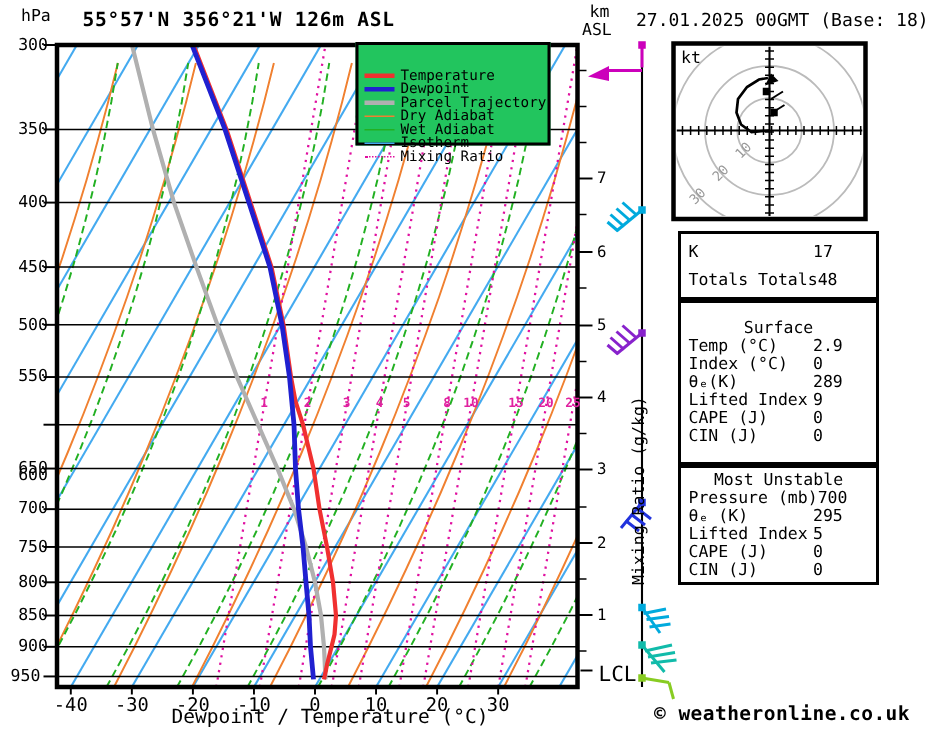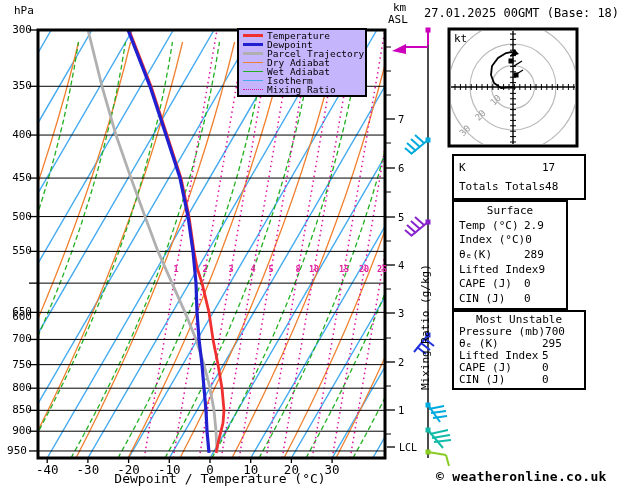--- a/index.html
+++ b/index.html
@@ -10,25 +10,25 @@
   #datetime{left:424px;top:6px;font-size:12px;font-weight:normal;}
   #hpa-label{left:14px;top:4px;font-size:11px;}
   #km-label{left:393px;top:1px;font-size:11px;}
   #asl-label{left:388px;top:13px;font-size:11px;}
   #kt-label{left:454px;top:32px;font-size:11px;}
   .p-lab{position:absolute;width:30px;text-align:right;font-size:11px;line-height:10px;}
   .x-lab{position:absolute;width:40px;text-align:center;font-size:12.5px;}
   .km-lab{position:absolute;font-size:10.5px;line-height:9px;}
   .mr-lab{position:absolute;font-size:8.5px;font-weight:bold;color:#e0219f;width:16px;text-align:center;line-height:9px;}
   #xaxis-title{left:90px;top:471px;width:260px;text-align:center;font-size:13px;}
-  #lcl{left:399px;top:442px;font-size:10px;}
+  #lcl{left:399px;top:442px;font-size:14px;}
   #mixratio-axis{left:404px;top:215px;font-size:11px;transform:rotate(-90deg) translate(0,0);transform-origin:left top;
     white-space:nowrap;transform:rotate(-90deg);transform-origin:0 0;left:419px;top:390px;}
-  #legend{left:237px;top:28px;width:130px;height:69px;border:2px solid #000;background:#c4b5fd;
-          display:flex;flex-direction:column;justify-content:space-around;padding:1px 0;box-sizing:border-box;z-index:5;}
+  #legend{left:237px;top:28px;width:130px;height:69px;border:2px solid #000;background:#22c55e;
+          display:flex;flex-direction:column;justify-content:space-around;padding:16px 0;box-sizing:border-box;z-index:5;}
   .leg-row{display:flex;align-items:center;height:9px;}
   .leg-swatch{width:20px;margin-left:4px;margin-right:4px;border-top-style:solid;}
   .leg-txt{font-size:9.5px;line-height:9px;white-space:nowrap;}
   .tbox{position:absolute;border:2px solid #000;background:#fff;box-sizing:border-box;
         display:flex;flex-direction:column;justify-content:space-around;padding:2px 0;}
   .trow{display:flex;font-size:11px;line-height:12px;}
   .trow .tl{margin-left:5px;flex:1;white-space:nowrap;}
   .trow .tv{width:42px;white-space:nowrap;}
   .thead{text-align:center;font-size:11px;line-height:12px;}
   #watermark{left:436px;top:469px;font-size:13px;font-weight:bold;letter-spacing:0.3px;}
@@ -282,20 +282,21 @@
           <rect x="508.5" y="58.5" width="5" height="5" fill="#000"></rect>
           <rect x="513.5" y="72.5" width="5" height="5" fill="#000"></rect>
           <line x1="515" y1="75" x2="523" y2="70" stroke="#000" stroke-width="1.3"></line>
           <line x1="514" y1="66" x2="522" y2="61" stroke="#000" stroke-width="1.3"></line>
           <polygon points="514,49 519,54 510,57" fill="#000"></polygon>
         </g>
       </g>
   </svg>
 
   <div class="abs" id="hpa-label">hPa</div>
+  <div class="abs" id="title">55°57'N 356°21'W 126m ASL</div>
   <div class="abs" id="km-label">km</div>
   <div class="abs" id="asl-label">ASL</div>
   <div class="abs" id="datetime">27.01.2025 00GMT (Base: 18)</div>
   <div class="abs" id="kt-label">kt</div>
 
   <div id="legend" class="abs">
       <div class="leg-row">
         <div class="leg-swatch" style="border-top-width: 3px; border-top-color: rgb(240, 48, 48);"></div>
         <div class="leg-txt">Temperature</div>
       </div>
@@ -379,21 +380,21 @@
     <div class="tbox" style="left: 452px; top: 154px; width: 134px; height: 46px;">
       <div class="trow">
         <div class="tl">K</div>
         <div class="tv">17</div>
       </div>
       <div class="trow">
         <div class="tl">Totals Totals</div>
         <div class="tv">48</div>
       </div>
     </div>
-    <div class="tbox" style="left: 452px; top: 200px; width: 116px; height: 110px;">
+    <div class="tbox" style="left: 452px; top: 200px; width: 134px; height: 110px; justify-content: center;">
       <div class="thead">Surface</div>
       <div class="trow">
         <div class="tl">Temp (°C)</div>
         <div class="tv">2.9</div>
       </div>
       <div class="trow">
         <div class="tl">Index (°C)</div>
         <div class="tv">0</div>
       </div>
       <div class="trow">

